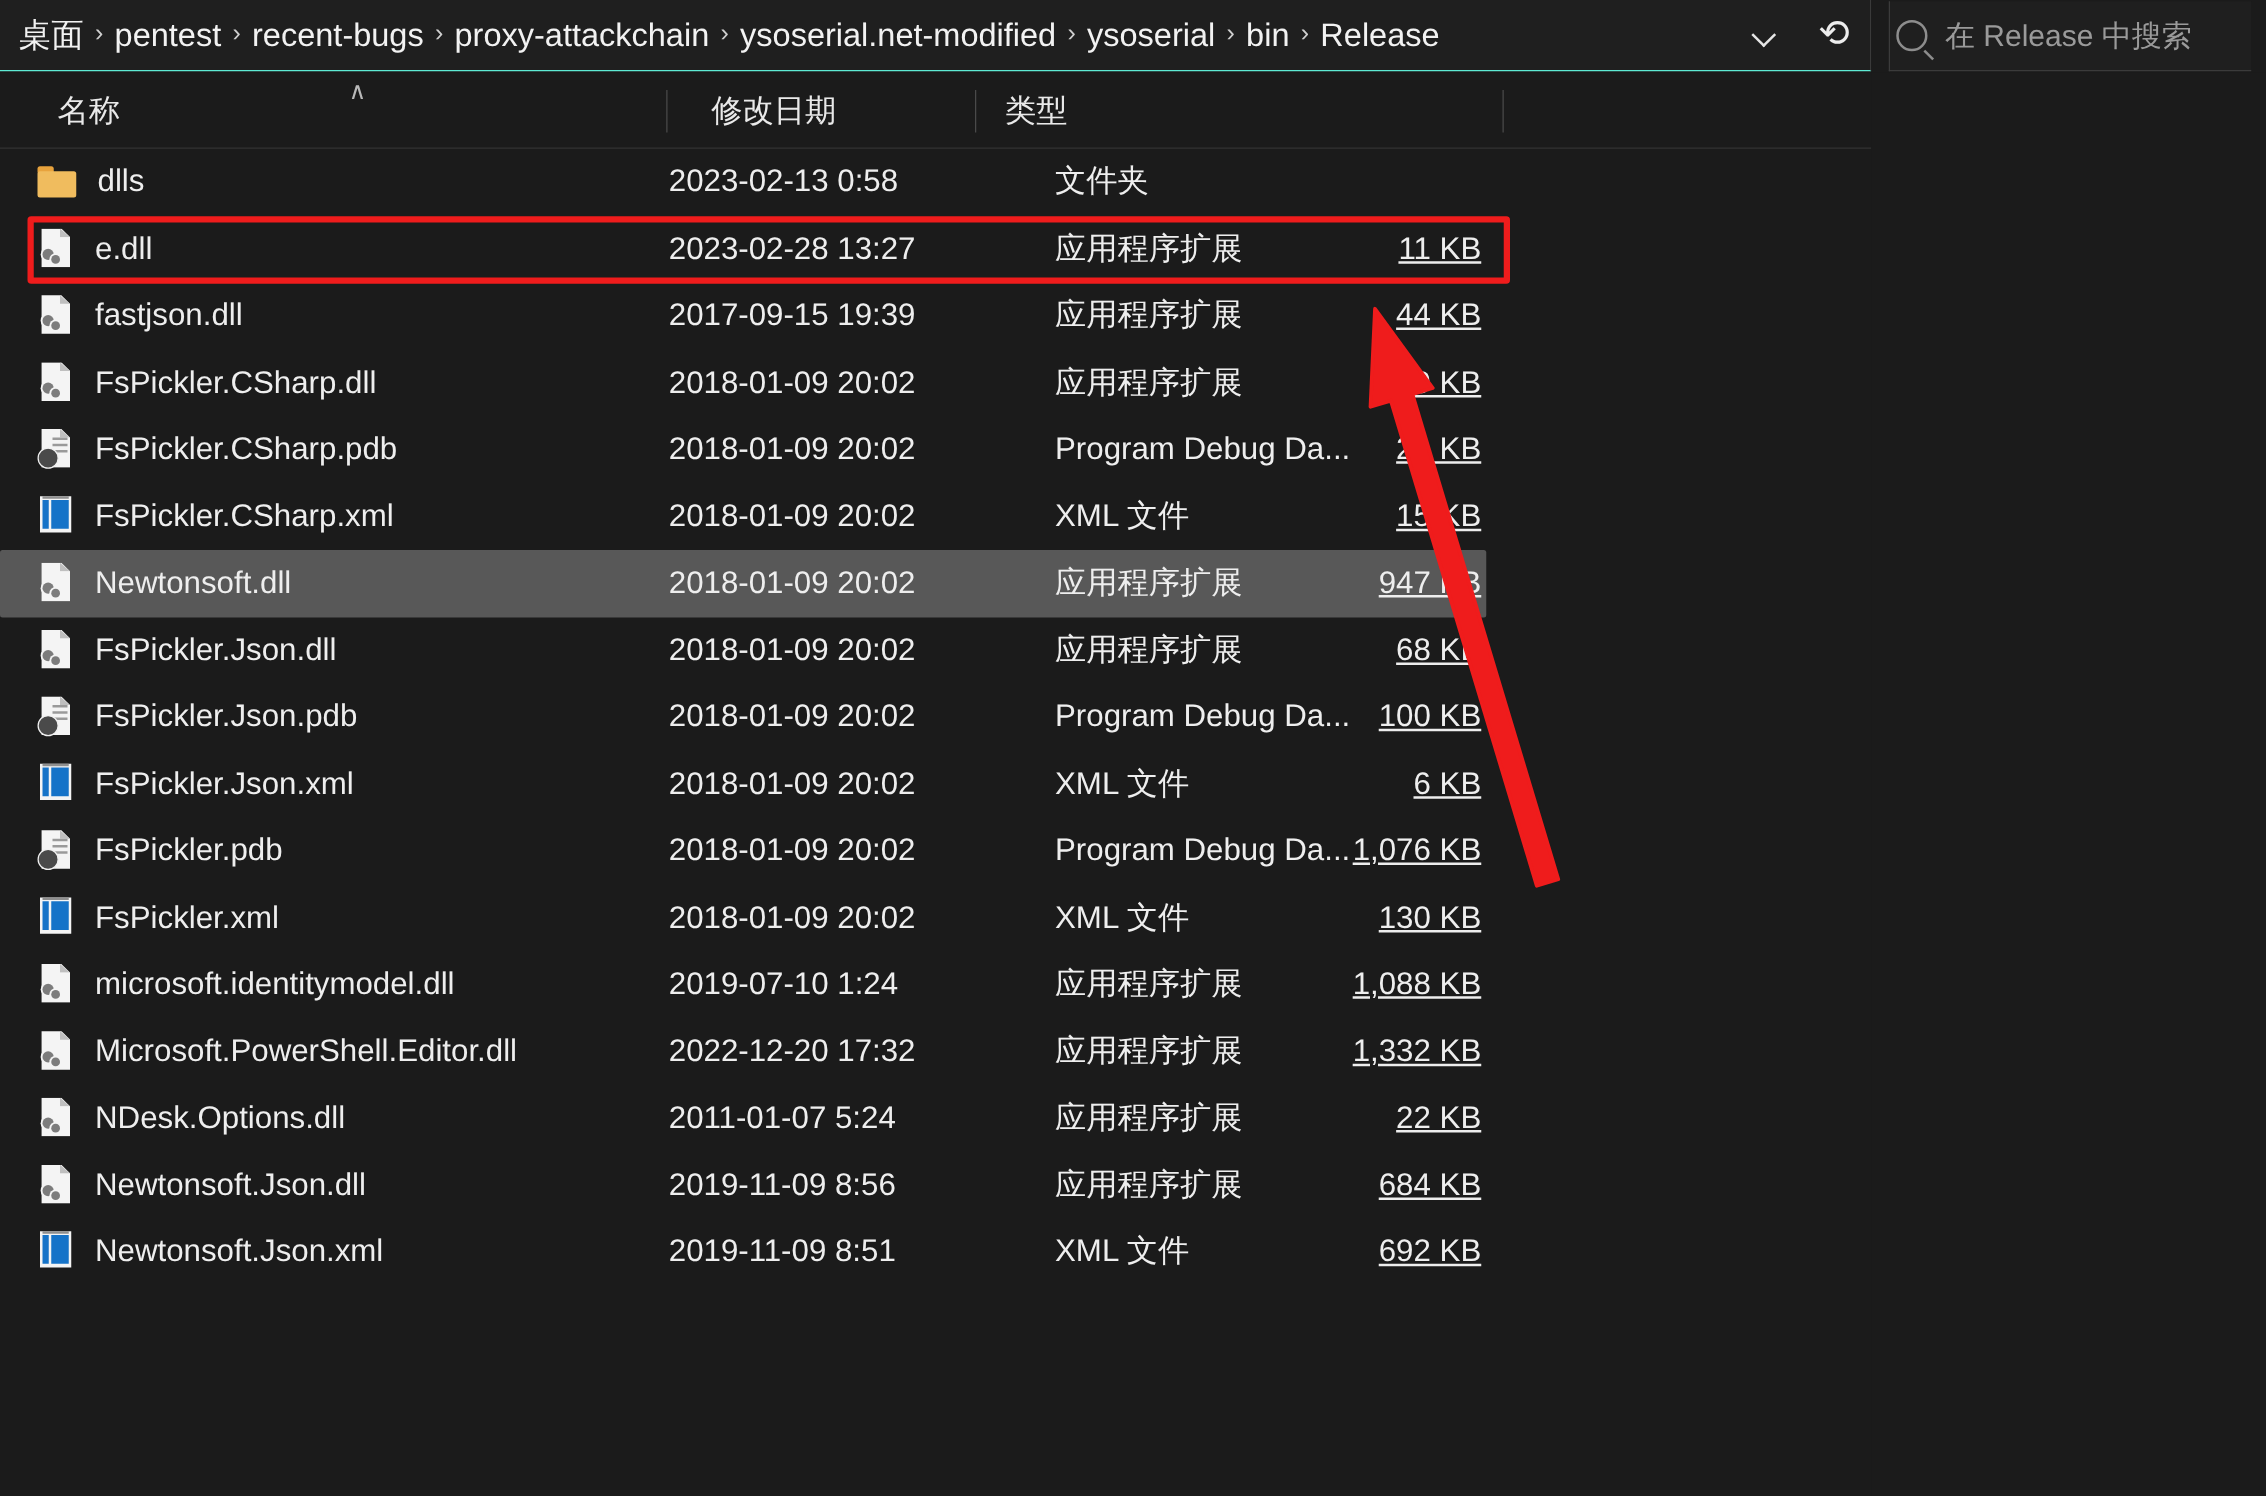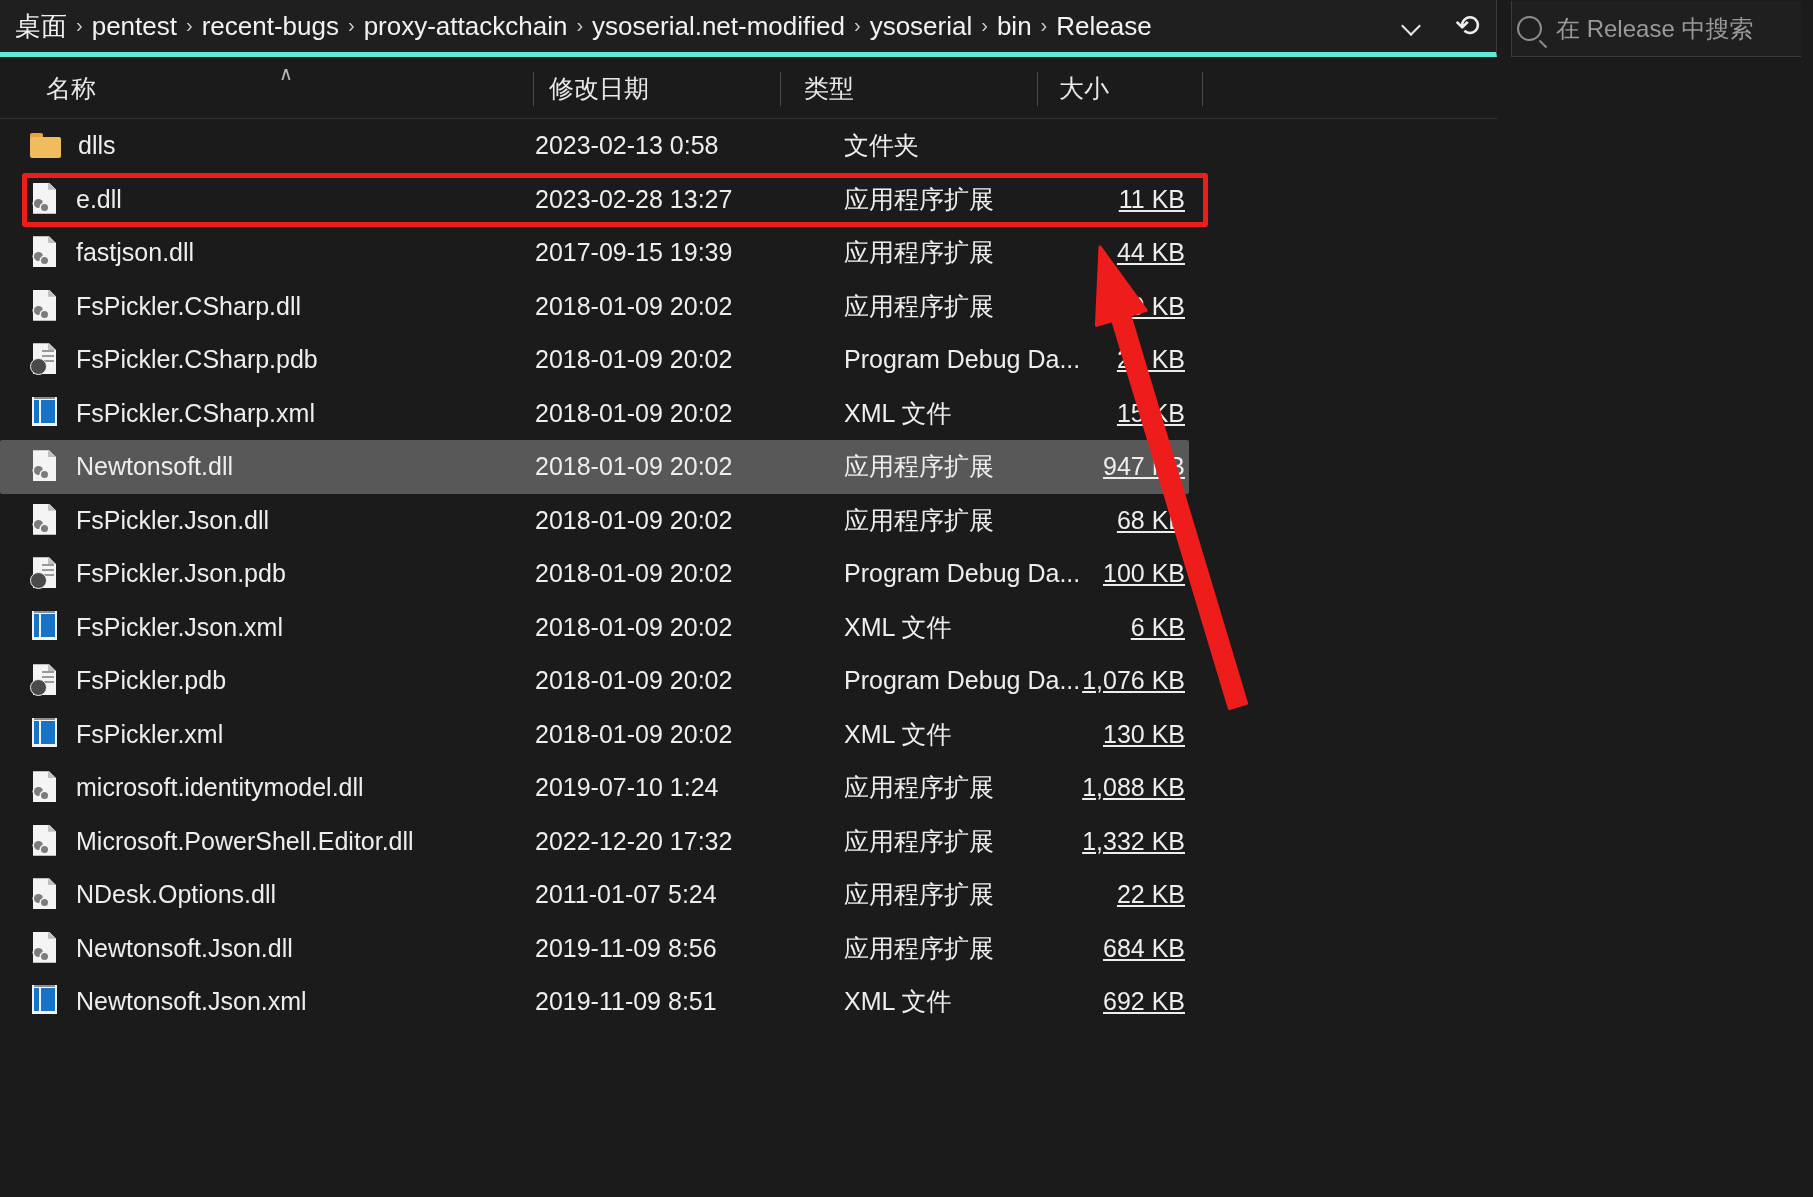--- a/index.html
+++ b/index.html
@@ -24,21 +24,21 @@
     height: 58px;
     display: flex;
     align-items: stretch;
     background: #1b1b1b;
   }
   .addressbar {
     width: 1497px;
     height: 57px;
     box-sizing: border-box;
     border-right: 1px solid #3a3a3a;
-    border-bottom: 5px solid #5eead4;
+    border-bottom: 1px solid #5eead4;
     display: flex;
     align-items: center;
     padding-left: 8px;
     background: #1f1f1f;
   }
   .crumbs {
     display: flex;
     align-items: center;
     flex: 1;
     min-width: 0;
@@ -149,21 +149,21 @@
     box-sizing: border-box;
   }
   .colcell .divider {
     position: absolute;
     left: 0; top: 14px;
     width: 1px;
     height: 34px;
     background: #4a4a4a;
   }
   .col-name  { left: 0px;    width: 533px; padding-left: 46px; }
-  .col-date  { left: 533px;  width: 277px; padding-left: 16px; }
+  .col-date  { left: 533px;  width: 277px; padding-left: 36px; }
   .col-type  { left: 780px;  width: 227px; padding-left: 24px; align-items: center; }
   .col-size  { left: 1037px; width: 165px; padding-left: 22px; }
   .col-extra { left: 1202px; width: 10px;  }
   .sort-caret {
     position: absolute;
     left: 279px;
     top: 6px;
     font-size: 19px;
     color: #b9b9b9;
     line-height: 1;
@@ -378,24 +378,20 @@
     <span class="sort-caret">∧</span>
   </div>
   <div class="colcell col-date">
     <span class="divider"></span>
     <span>修改日期</span>
   </div>
   <div class="colcell col-type">
     <span class="divider"></span>
     <span>类型</span>
   </div>
-  <div class="colcell col-size">
-    <span class="divider"></span>
-    <span>大小</span>
-  </div>
   <div class="colcell col-extra">
     <span class="divider"></span>
   </div>
 </div>
 
 <div class="right-gutter"></div>
 
 <div class="filelist" id="filelist">
     <div class="row">
       <span class="cell c-name">

